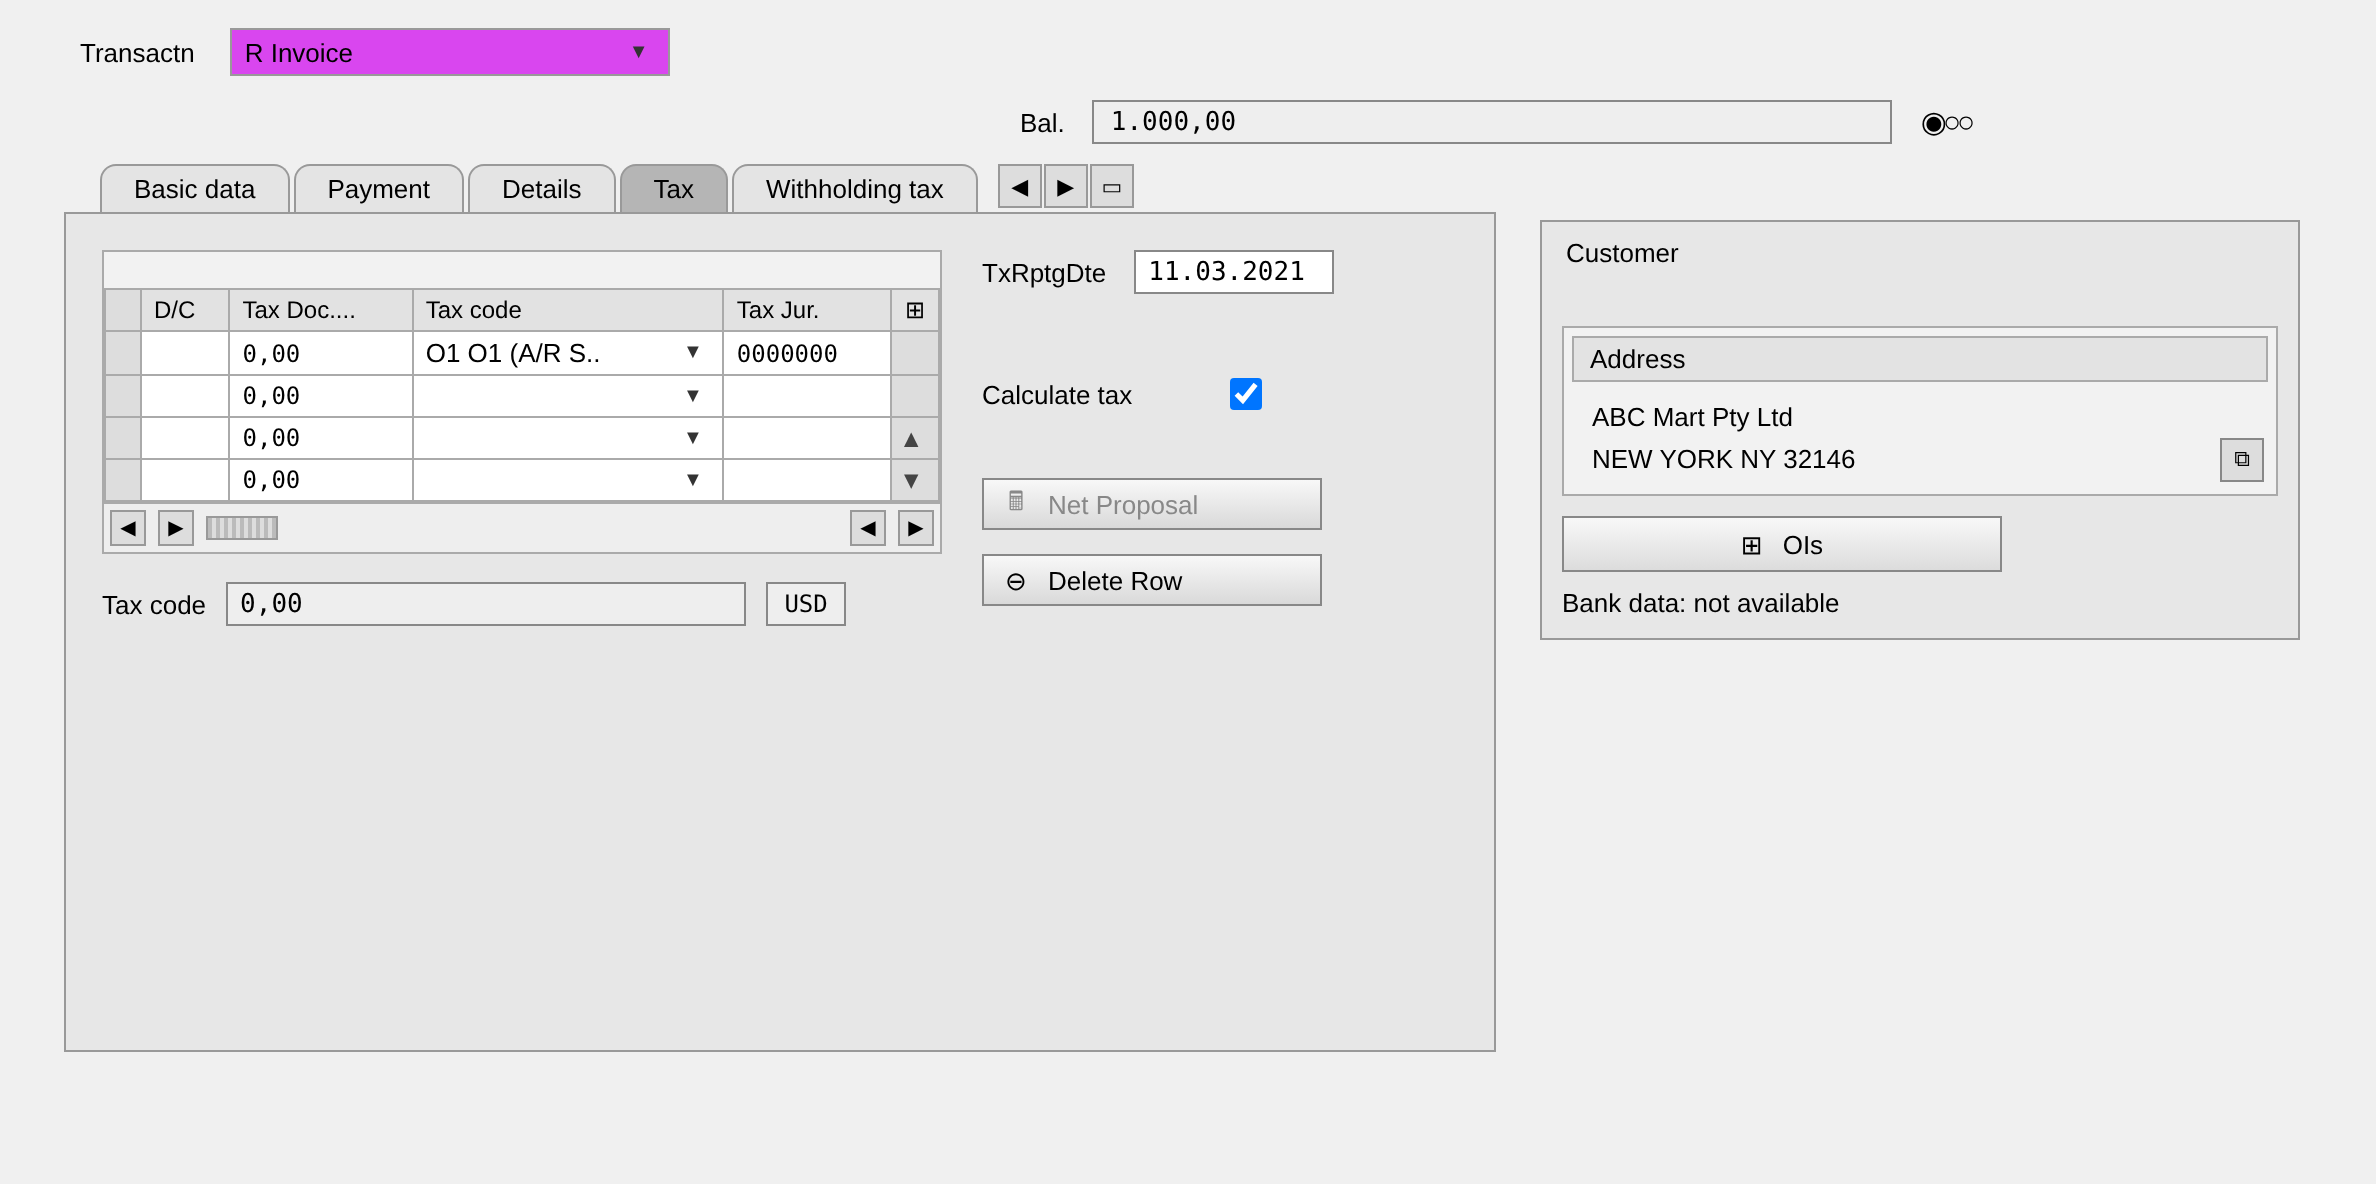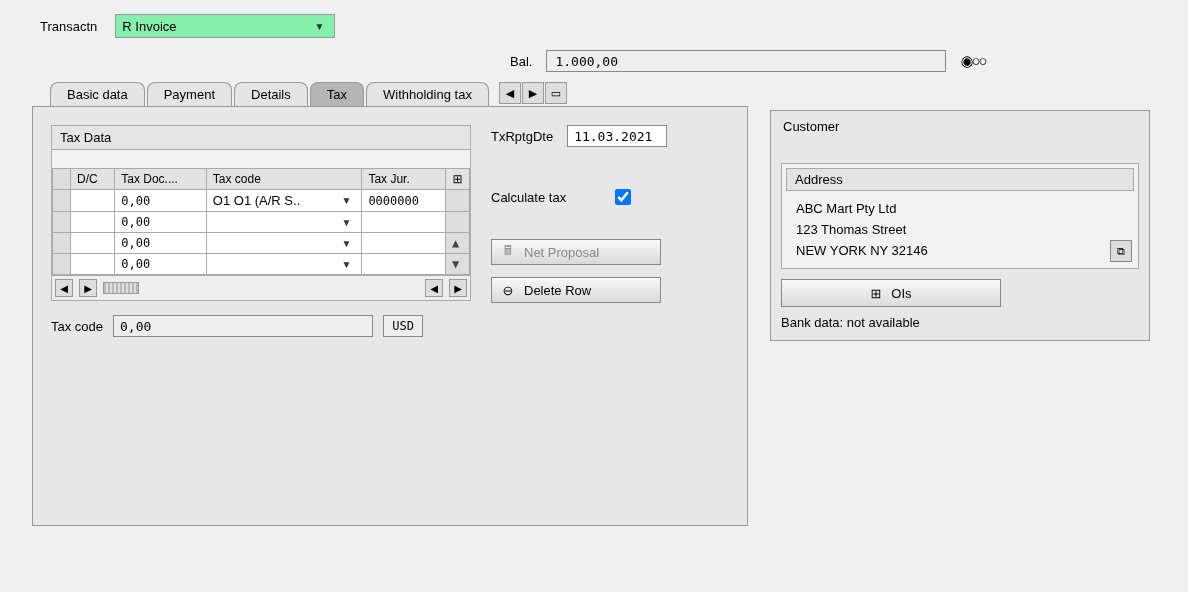--- a/index.html
+++ b/index.html
@@ -1,19 +1,19 @@
 <!DOCTYPE html>
 <html><head>
   <meta charset="utf-8">
   <style>
     * { box-sizing: border-box; margin: 0; padding: 0; font-family: "Segoe UI", Tahoma, sans-serif; font-size: 13px; }
     body { background: #f0f0f0; width: 1188px; height: 592px; padding: 10px 30px; color: #000; }
     .top-row { display: flex; align-items: center; gap: 18px; padding: 4px 10px; }
     .label { white-space: nowrap; }
-    .select-wrap { position: relative; display: inline-flex; align-items: center; background: #86efac; border: 1px solid #999; height: 24px; padding: 0 6px; }
+    .select-wrap { position: relative; display: inline-flex; align-items: center; background: #d946ef; border: 1px solid #999; height: 24px; padding: 0 6px; }
     .select-wrap.wide { width: 220px; }
     .select-value { flex: 1; }
     .chevron { font-size: 10px; color: #333; padding: 0 4px; }
     .bal-row { display: flex; align-items: center; gap: 14px; padding: 4px 10px; margin-left: 470px; margin-top: 4px; }
     .bal-input { width: 400px; height: 22px; border: 1px solid #888; background: #eee; padding: 0 8px; font-family: "Lucida Console", monospace; }
     .traffic { font-size: 15px; letter-spacing: -2px; filter: grayscale(1); }
     .tab-strip { display: flex; align-items: flex-start; gap: 2px; margin-top: 6px; margin-left: 20px; }
     .tab { background: #e4e4e4; border: 1px solid #999; border-bottom: none; border-top-left-radius: 8px; border-top-right-radius: 8px; padding: 4px 16px; cursor: pointer; position: relative; }
     .tab.active { background: #b5b5b5; }
     .tab-scroll { display: inline-flex; gap: 1px; margin-left: 8px; }
@@ -84,21 +84,20 @@
         <div class="mini-btn">◀</div>
         <div class="mini-btn">▶</div>
         <div class="mini-btn">▭</div>
       </div>
     </div>
 
     <div class="tab-body">
       <div class="columns-wrap">
         <div>
           <div class="panel">
-            <div class="panel-title">Tax Data</div>
             <table class="grid">
               <thead>
                 <tr>
                   <th class="row-sel"></th>
                   <th>D/C</th>
                   <th>Tax Doc....</th>
                   <th>Tax code</th>
                   <th>Tax Jur.</th>
                   <th class="cfg">⊞</th>
                 </tr>
@@ -198,21 +197,20 @@
       </div>
     </div>
   </div>
 
   <div class="side-panel">
     <div class="side-title">Customer</div>
     <div class="addr-block">
       <div class="addr-header">Address</div>
       <div class="addr-body" id="addr-body">
         <div class="addr-line">ABC Mart Pty Ltd</div>
-          <div class="addr-line">123 Thomas Street</div>
           <div class="addr-line">NEW YORK NY  32146</div>
           <div class="corner-icon">⧉</div>
       </div>
     </div>
     <div class="ois-btn">
       <span>⊞</span>
       <span>OIs</span>
     </div>
     <div class="bank-note">Bank data: not available</div>
   </div>

